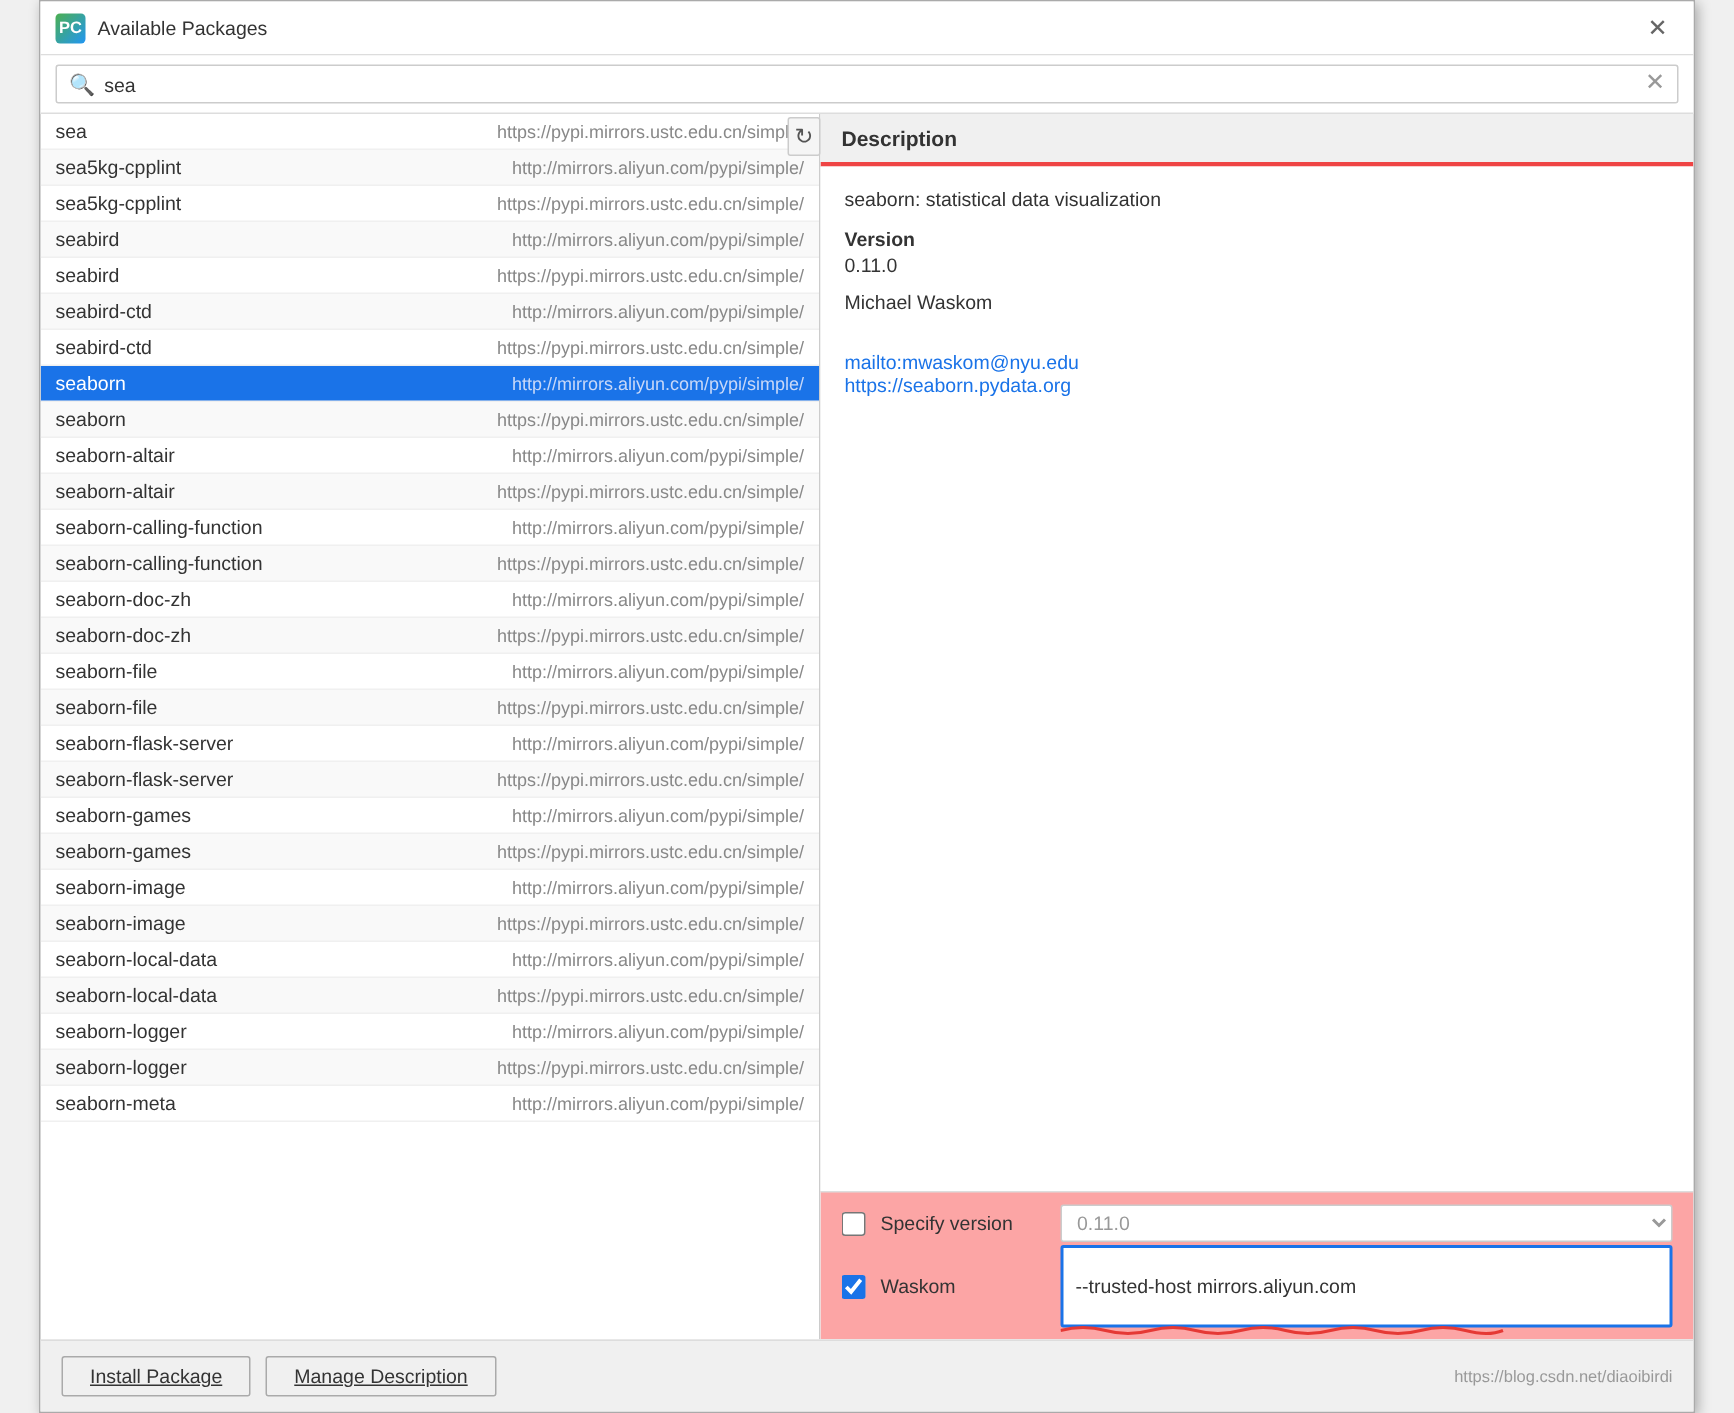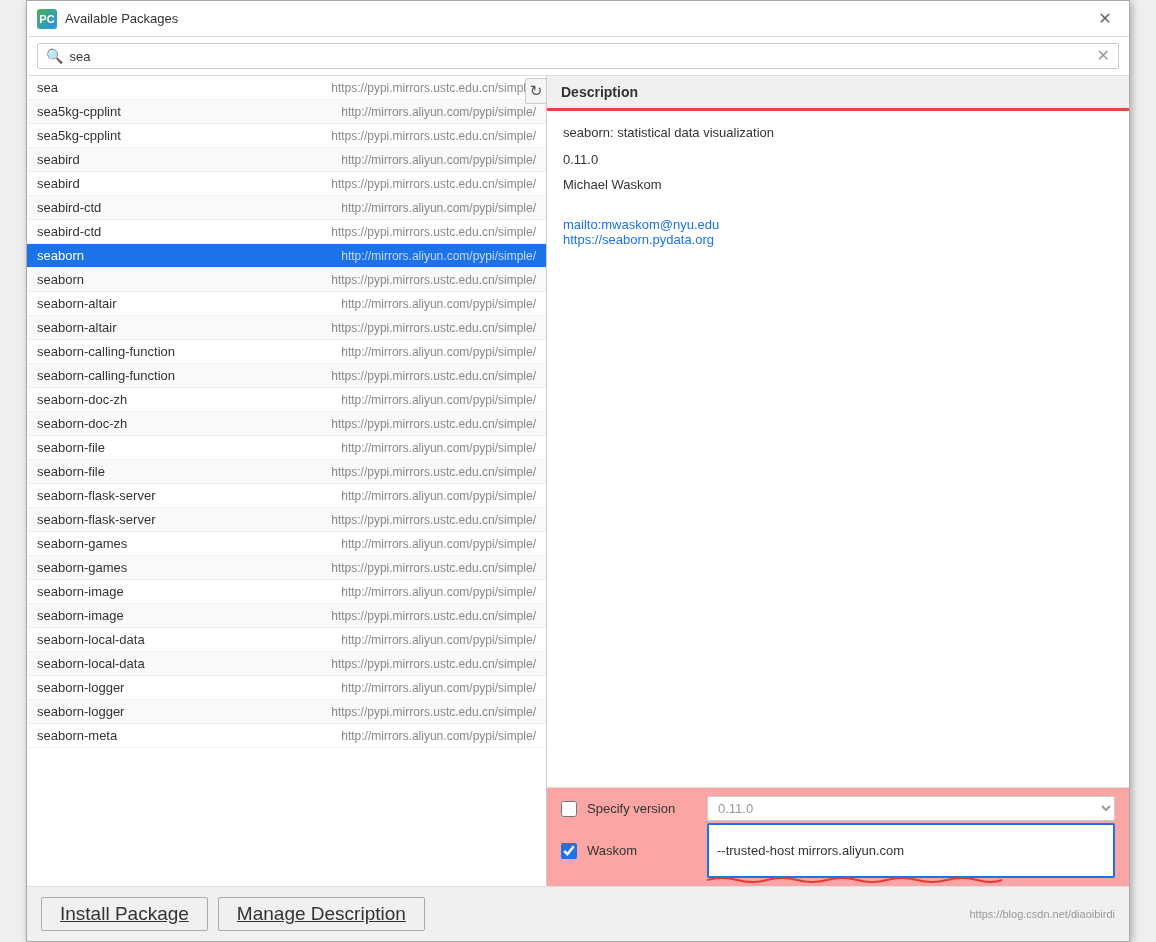--- a/index.html
+++ b/index.html
@@ -236,21 +236,21 @@
       border-top: 1px solid #ddd;
       gap: 10px;
       justify-content: space-between;
     }
     .footer-left {
       display: flex;
       gap: 10px;
     }
     .footer-btn {
       padding: 5px 18px;
-      font-size: 19px;
+      font-size: 13px;
       background: #f0f0f0;
       border: 1px solid #aaa;
       border-radius: 2px;
       cursor: pointer;
       text-decoration: underline;
       color: #333;
     }
     .footer-url {
       font-size: 11px;
       color: #999;
@@ -402,20 +402,21 @@
     </div>
 
     <div style="position:relative; width:0; overflow:visible; z-index:10;">
       <div style="position:absolute; left:-22px; top:2px; width:22px; height:26px; display:flex; align-items:center; justify-content:center; cursor:pointer; color:#555; font-size:15px; background:#f5f5f5; border:1px solid #ccc; border-radius:2px;">↻</div>
     </div>
 
     <div class="description-panel">
       <div class="description-header">Description</div>
       <div class="description-body">
         <div class="desc-package-name">seaborn: statistical data visualization</div>
+        <div class="desc-label">Version</div>
         <div class="desc-value">0.11.0</div>
         <div class="desc-value">Michael Waskom</div>
         <br>
         <a class="desc-link">mailto:mwaskom@nyu.edu</a>
         <a class="desc-link">https://seaborn.pydata.org</a>
       </div>
 
       <div class="bottom-options">
         <div class="option-row">
           <input type="checkbox" class="option-checkbox" id="specify-version-cb" style="">

